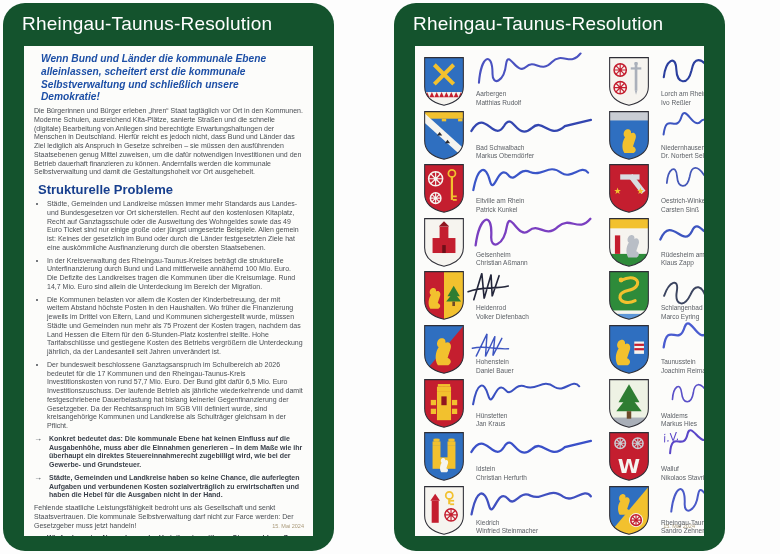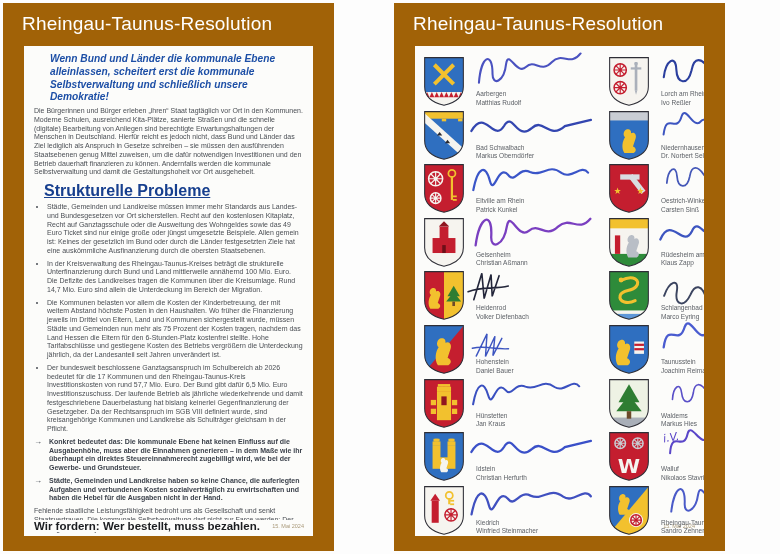--- a/index.html
+++ b/index.html
@@ -1,27 +1,27 @@
 <!DOCTYPE html>
 <html><head>
 <meta charset="utf-8">
 <style>
   html,body{margin:0;padding:0;background:#ffffff;}
   .canvas{position:relative;width:780px;height:554px;background:#fdfdfd;outline:1px solid #d8d8d8;
           overflow:hidden;font-family:"Liberation Sans",sans-serif;}
-  .page{position:absolute;top:3px;width:331px;height:548px;background:#a16207;}
+  .page{position:absolute;top:3px;width:331px;height:548px;background:#14532d;border-radius:22px;}
   .page-left{left:3px;}
   .page-right{left:394px;}
   .page-title{position:absolute;top:10px;left:19px;color:#ffffff;font-size:19px;font-weight:400;letter-spacing:.2px;}
   .sheet{position:absolute;left:21px;right:21px;top:43px;bottom:15px;background:#fcfcfa;
          box-sizing:border-box;overflow:hidden;}
   .sheet-left{padding:7px 10px 20px;}
-  .intro-h{color:#1d4fa6;font-weight:bold;font-style:italic;font-size:10.2px;line-height:1.25;margin:0 16px 3px;}
+  .intro-h{color:#1d4fa6;font-weight:bold;font-style:italic;font-size:10.2px;line-height:1.25;margin:0 7px 3px;}
   .body-t{color:#4a4e54;font-size:7px;line-height:1.25;margin:0 0 4px;}
-  .sec-h{color:#173f8e;font-size:16px;font-weight:bold;margin:5px 10px 3px;text-decoration:underline;}
+  .sec-h{color:#173f8e;font-size:13px;font-weight:bold;margin:5px 4px 3px;}
   ul.bl{margin:0 0 2px;padding-left:13px;list-style:disc;}
   ul.bl li{font-size:7px;color:#4a4e54;line-height:1.25;margin:0 0 4px;}
   ul.bl.bold li{font-weight:bold;color:#3c424c;}
   .arrow{font-size:7px;font-weight:bold;color:#3c424c;line-height:1.25;margin:0 0 4px;padding-left:15px;position:relative;}
   .arrow::before{content:"\2192";position:absolute;left:0;top:-1px;font-size:8px;}
   .footer-line{position:absolute;left:10px;right:10px;bottom:4px;font-size:11.5px;font-weight:bold;color:#1b1d20;background:#fcfcfa;}
   .doc-date{position:absolute;right:9px;bottom:7px;font-size:5.5px;color:#a89878;}
   
   .cell{position:absolute;width:185px;height:53px;}
   .crest{position:absolute;left:0;top:0;width:44px;height:52px;}
@@ -47,21 +47,20 @@
       </ul>
       <div class="arrow">Konkret bedeutet das: Die kommunale Ebene hat keinen Einfluss auf die Ausgabenhöhe, muss aber die Einnahmen generieren – in dem Maße wie ihr überhaupt ein direktes Steuereinnahmerecht zugebilligt wird, wie bei der Gewerbe- und Grundsteuer.</div>
       <div class="arrow">Städte, Gemeinden und Landkreise haben so keine Chance, die auferlegten Aufgaben und verbundenen Kosten sozialverträglich zu erwirtschaften und haben die Hebel für die Ausgaben nicht in der Hand.</div>
       <p class="body-t">Fehlende staatliche Leistungsfähigkeit bedroht uns als Gesellschaft und senkt Staatsvertrauen. Die kommunale Selbstverwaltung darf nicht zur Farce werden: Der Gesetzgeber muss jetzt handeln!</p>
       <ul class="bl bold">
         <li>Wir fordern eine Neuordnung der Verteilsystematik von Steuergeldern. Zum Beispiel: Höhere Anteile von Landkreisen und Kommunen an der Umsatzsteuer.</li>
         <li>Wir fordern die Aussetzung des Rechtsanspruchs auf Ganztagesbetreuung für Grundschulkinder bis zu einer Klärung der Finanzierung von Investitionskosten und dauerhaften Betriebskosten.</li>
         <li>Wir fordern, dass Standards nicht mehr ausgeweitet werden, ohne VOLLSTÄNDIGE Kostenübernahme durch den Gesetzgeber.</li>
 
       </ul>
-      <div class="footer-line">Wir fordern: Wer bestellt, muss bezahlen.</div>
       <div class="doc-date">15. Mai 2024</div>
     </div>
   </div>
 
   <div class="page page-right">
     <div class="page-title">Rheingau-Taunus-Resolution</div>
     <div class="sheet" id="sign-sheet">
       <div class="doc-date">15. Mai 2024</div>
     <div class="cell" style="left: 7px; top: 9px;">
           <svg viewBox="0 0 100 118" class="crest" preserveAspectRatio="none">

